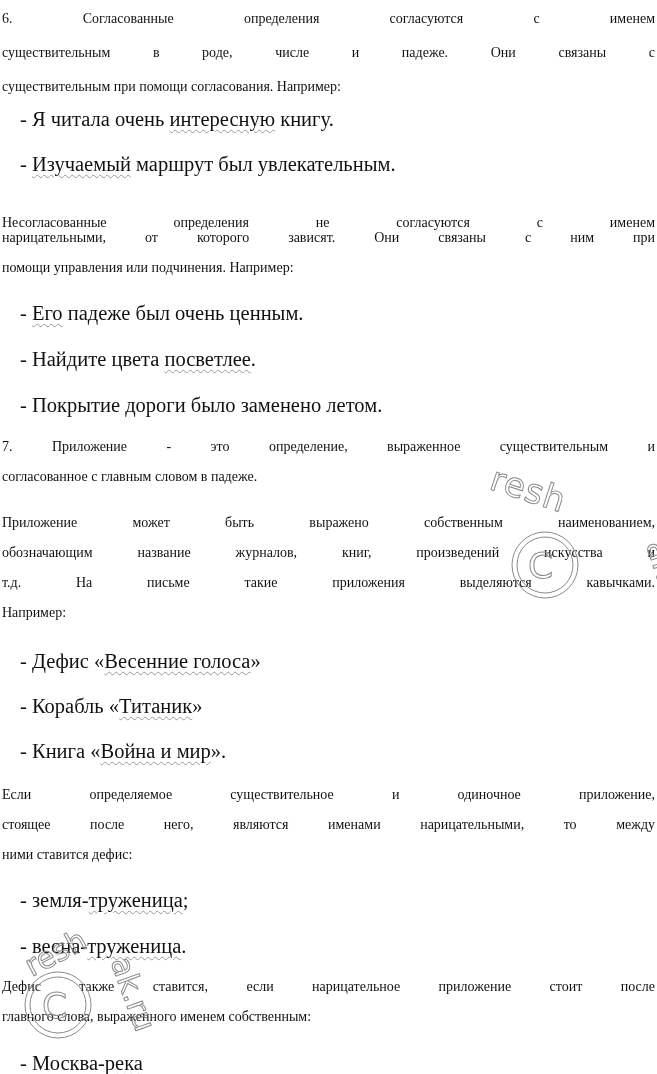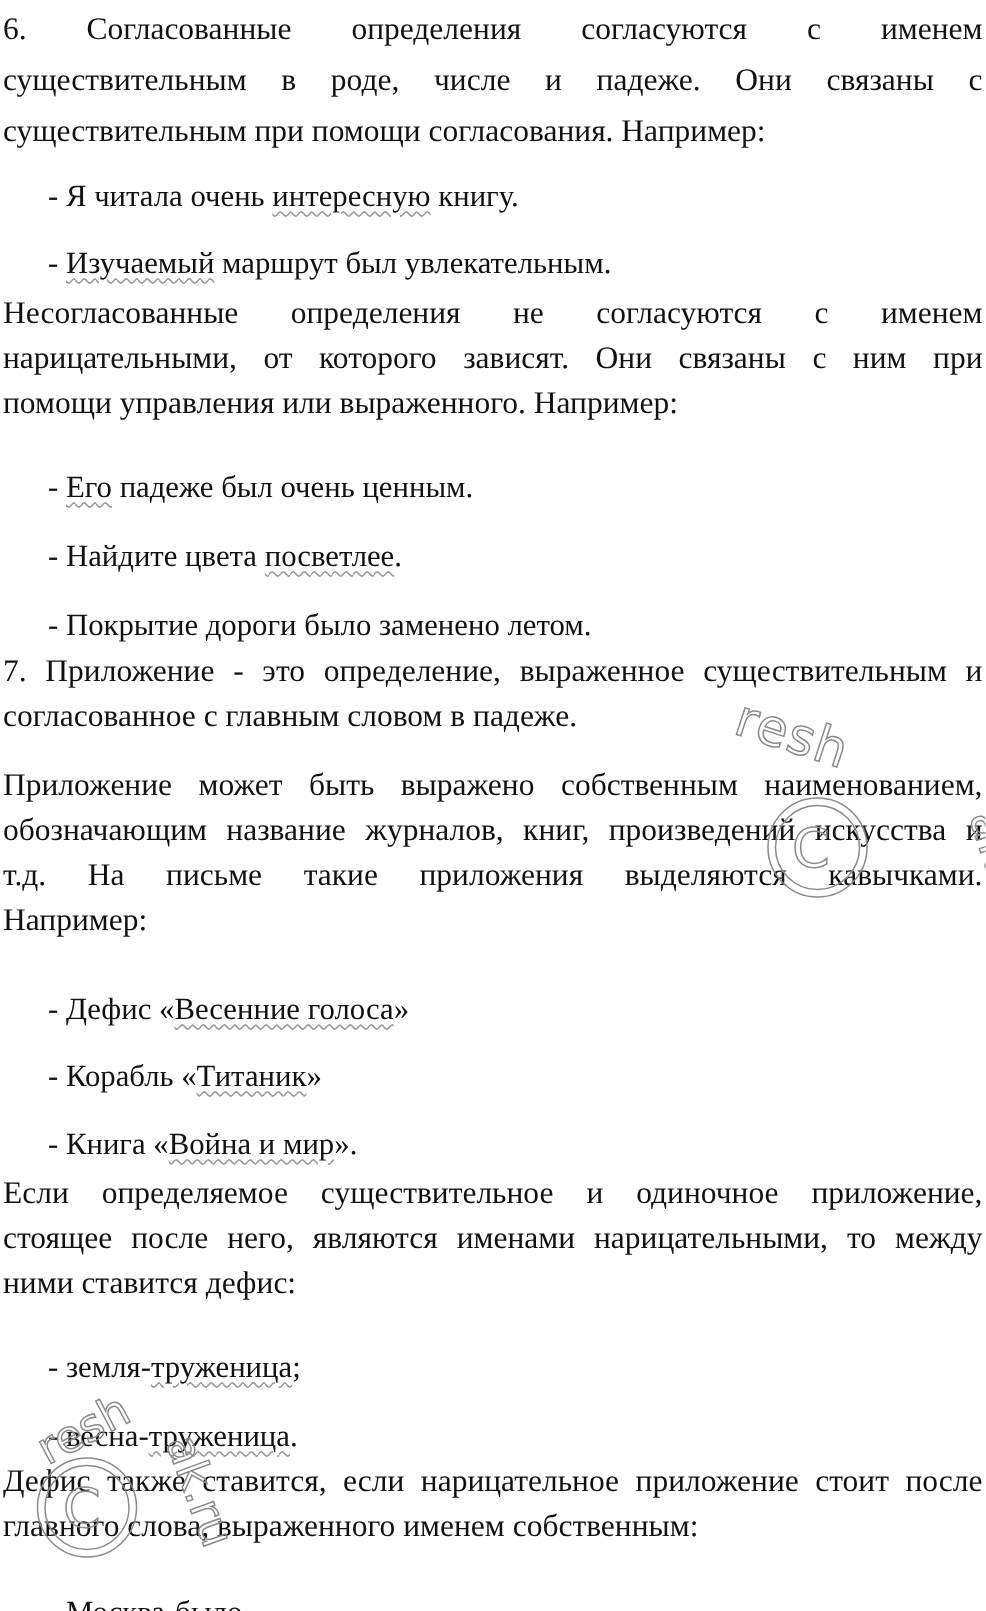--- a/index.html
+++ b/index.html
@@ -1,43 +1,43 @@
 <!DOCTYPE html>
 <html><head>
 <meta charset="utf-8">
 <style>
   html, body { margin:0; padding:0; background:#ffffff; }
   body { width:657px; height:1074px; overflow:hidden; position:relative;
          font-family:"Liberation Serif", serif; color:#111; }
   .page { position:absolute; left:0; top:0; width:657px; }
-  .p { position:absolute; left:2px; width:653px; font-size:21px; line-height:30px;
+  .p { position:absolute; left:2px; width:653px; font-size:14px; line-height:30px;
        text-align:justify; text-align-last:left; margin:0; }
   .p.j1 { text-align-last:justify; }
-  .li { position:absolute; left:16px; font-size:20.5px; line-height:30px; white-space:nowrap; margin:16px; }
+  .li { position:absolute; left:16px; font-size:20.5px; line-height:30px; white-space:nowrap; margin:4px; }
   .sq { text-decoration: underline wavy #9a9a9a; text-decoration-thickness:1px; text-underline-offset:3px; }
   .wm { position:absolute; pointer-events:none; }
 </style>
 </head>
 <body>
 
 <div class="page">
 
   <div>
     <p class="p j1" style="top:4px">6.     Согласованные      определения      согласуются      с      именем</p>
     <p class="p j1" style="top:38px">существительным  в  роде,  числе  и  падеже.  Они  связаны  с</p>
     <p class="p" style="top:72px">существительным при помощи согласования. Например:</p>
   </div>
 
   <p class="li" style="top:100px"><span>- Я читала очень </span><span class="sq">интересную</span><span> книгу.</span></p>
   <p class="li" style="top:145px"><span>- </span><span class="sq">Изучаемый</span><span> маршрут был увлекательным.</span></p>
 
   <div>
-    <p class="p j1" style="top:193px">Несогласованные     определения     не     согласуются     с     именем</p>
+    <p class="p j1" style="top:208px">Несогласованные     определения     не     согласуются     с     именем</p>
     <p class="p j1" style="top:223px">нарицательными,  от  которого  зависят.  Они  связаны  с  ним  при</p>
-    <p class="p" style="top:253px">помощи управления или выраженного. Например:</p>
+    <p class="p" style="top:253px">помощи управления или подчинения. Например:</p>
   </div>
 
   <p class="li" style="top:294px"><span>- </span><span class="sq">Его</span><span> падеже был очень ценным.</span></p>
   <p class="li" style="top:340px"><span>- Найдите цвета </span><span class="sq">посветлее</span><span>.</span></p>
   <p class="li" style="top:386px"><span>- Покрытие дороги было заменено летом.</span></p>
 
   <div>
     <p class="p j1" style="top:432px">7. Приложение - это определение, выраженное существительным и</p>
     <p class="p" style="top:462px">согласованное с главным словом в падеже.</p>
   </div>
@@ -60,21 +60,21 @@
   </div>
 
   <p class="li" style="top:881px"><span>- земля-</span><span class="sq">труженица</span><span>;</span></p>
   <p class="li" style="top:927px"><span>- весна-</span><span class="sq">труженица</span><span>.</span></p>
 
   <div>
     <p class="p j1" style="top:972px">Дефис также ставится, если нарицательное приложение стоит после</p>
     <p class="p" style="top:1002px">главного слова, выраженного именем собственным:</p>
   </div>
 
-  <p class="li" style="top:1044px"><span>- Москва-</span><span class="sq">было</span><span></span></p>
+  <p class="li" style="top:1044px"><span>- Москва-</span><span class="sq">река</span><span></span></p>
 
   <svg class="wm" style="left:470px;top:470px" width="190" height="170">
     <g fill="none" stroke="#8a8a8a" stroke-width="1">
       <circle cx="75" cy="95" r="33"></circle>
       <circle cx="75" cy="95" r="28"></circle>
       <text x="58" y="108" font-family="DejaVu Sans, sans-serif" font-size="36" fill="none" stroke="#8a8a8a">C</text>
       <text x="15" y="42" font-family="DejaVu Sans, sans-serif" font-size="34" transform="rotate(18 90 40)" fill="none" stroke="#8a8a8a" letter-spacing="1">resh</text>
       <text x="150" y="70" font-family="DejaVu Sans, sans-serif" font-size="32" transform="rotate(72 160 90)" fill="none" stroke="#8a8a8a">ak.ru</text>
     </g>
   </svg>

